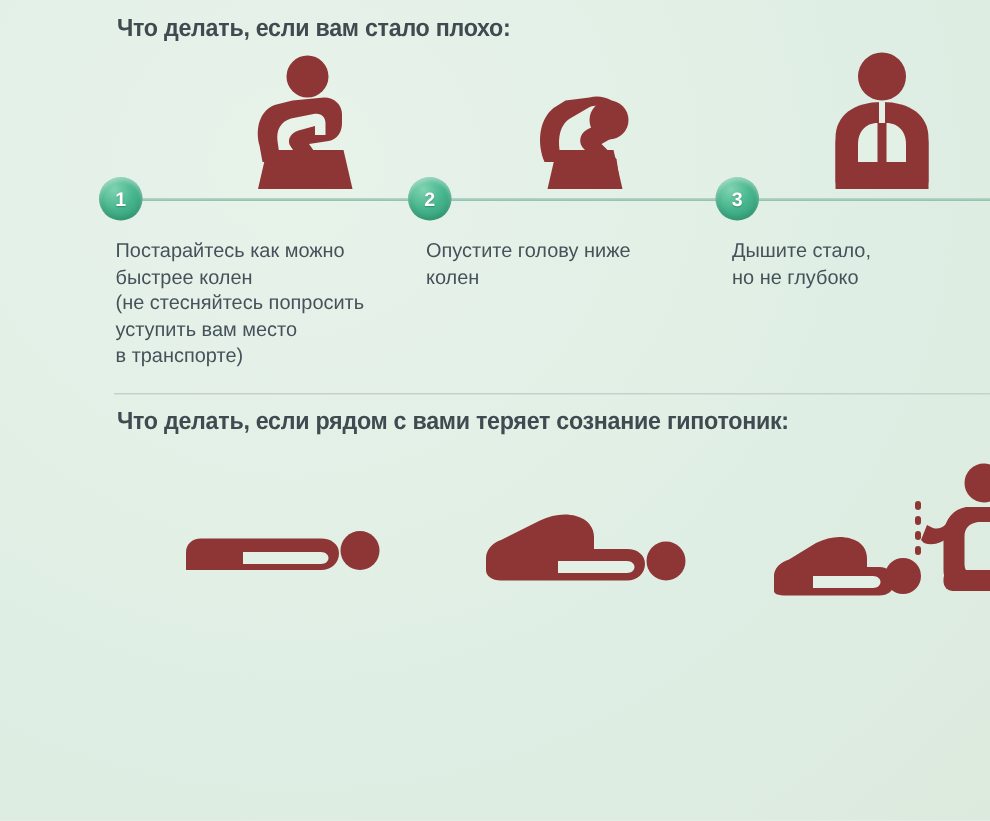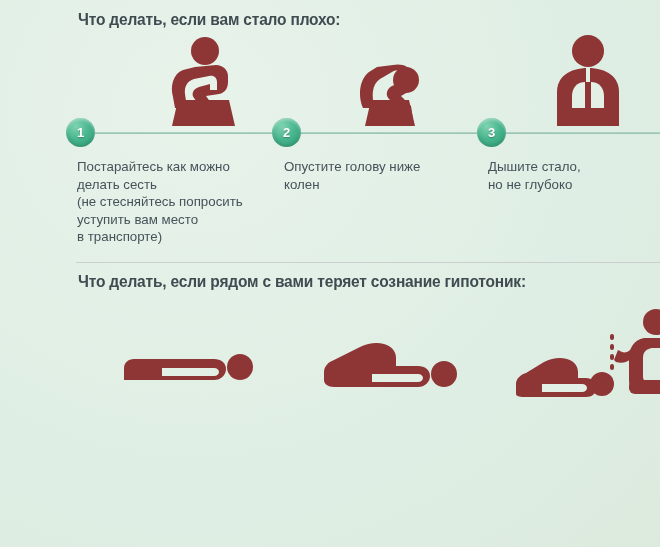--- a/index.html
+++ b/index.html
@@ -169,21 +169,21 @@
 
     <div class="timeline" style="top:118px;">
       <div class="rail rail-teal"></div>
       <div class="badge badge-teal" style="left:18px;">1</div>
       <div class="badge badge-teal" style="left:224px;">2</div>
       <div class="badge badge-teal" style="left:429px;">3</div>
     </div>
 
     <div class="steps" style="top:158px;">
       <div class="step-text" style="left:29px;  width:205px;">Постарайтесь как можно
-делать сесть
+быстрее колен
 (не стесняйтесь попросить
 уступить вам место
 в транспорте)</div>
       <div class="step-text" style="left:236px; width:200px;">Опустите голову ниже
 колен</div>
       <div class="step-text" style="left:440px; width:200px;">Дышите стало,
 но не глубоко</div>
     </div>
   </div>
 

